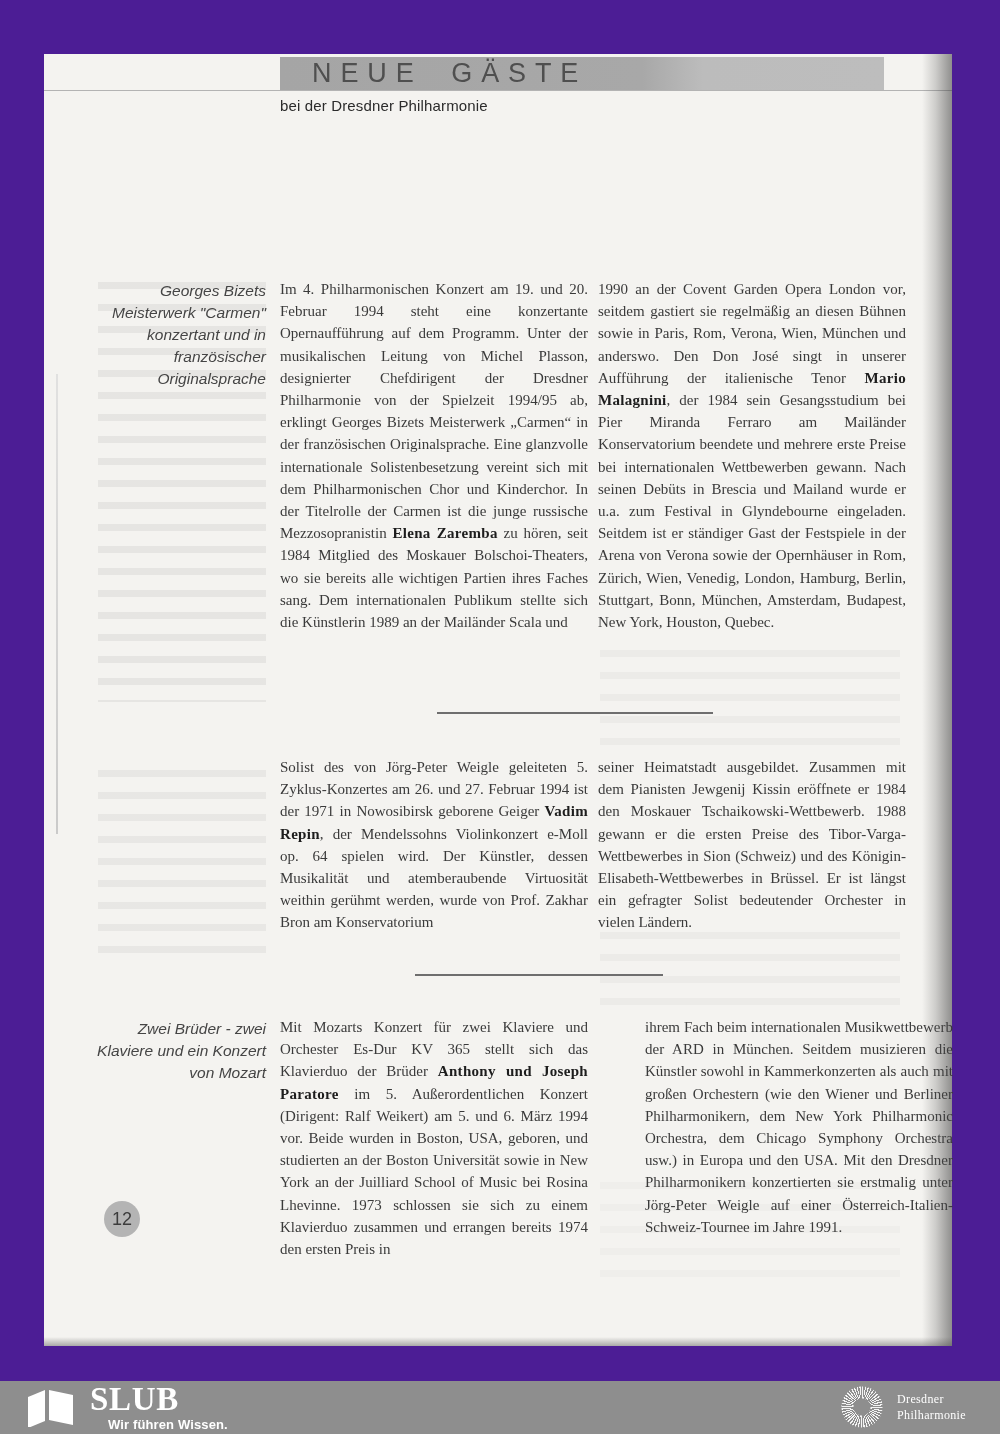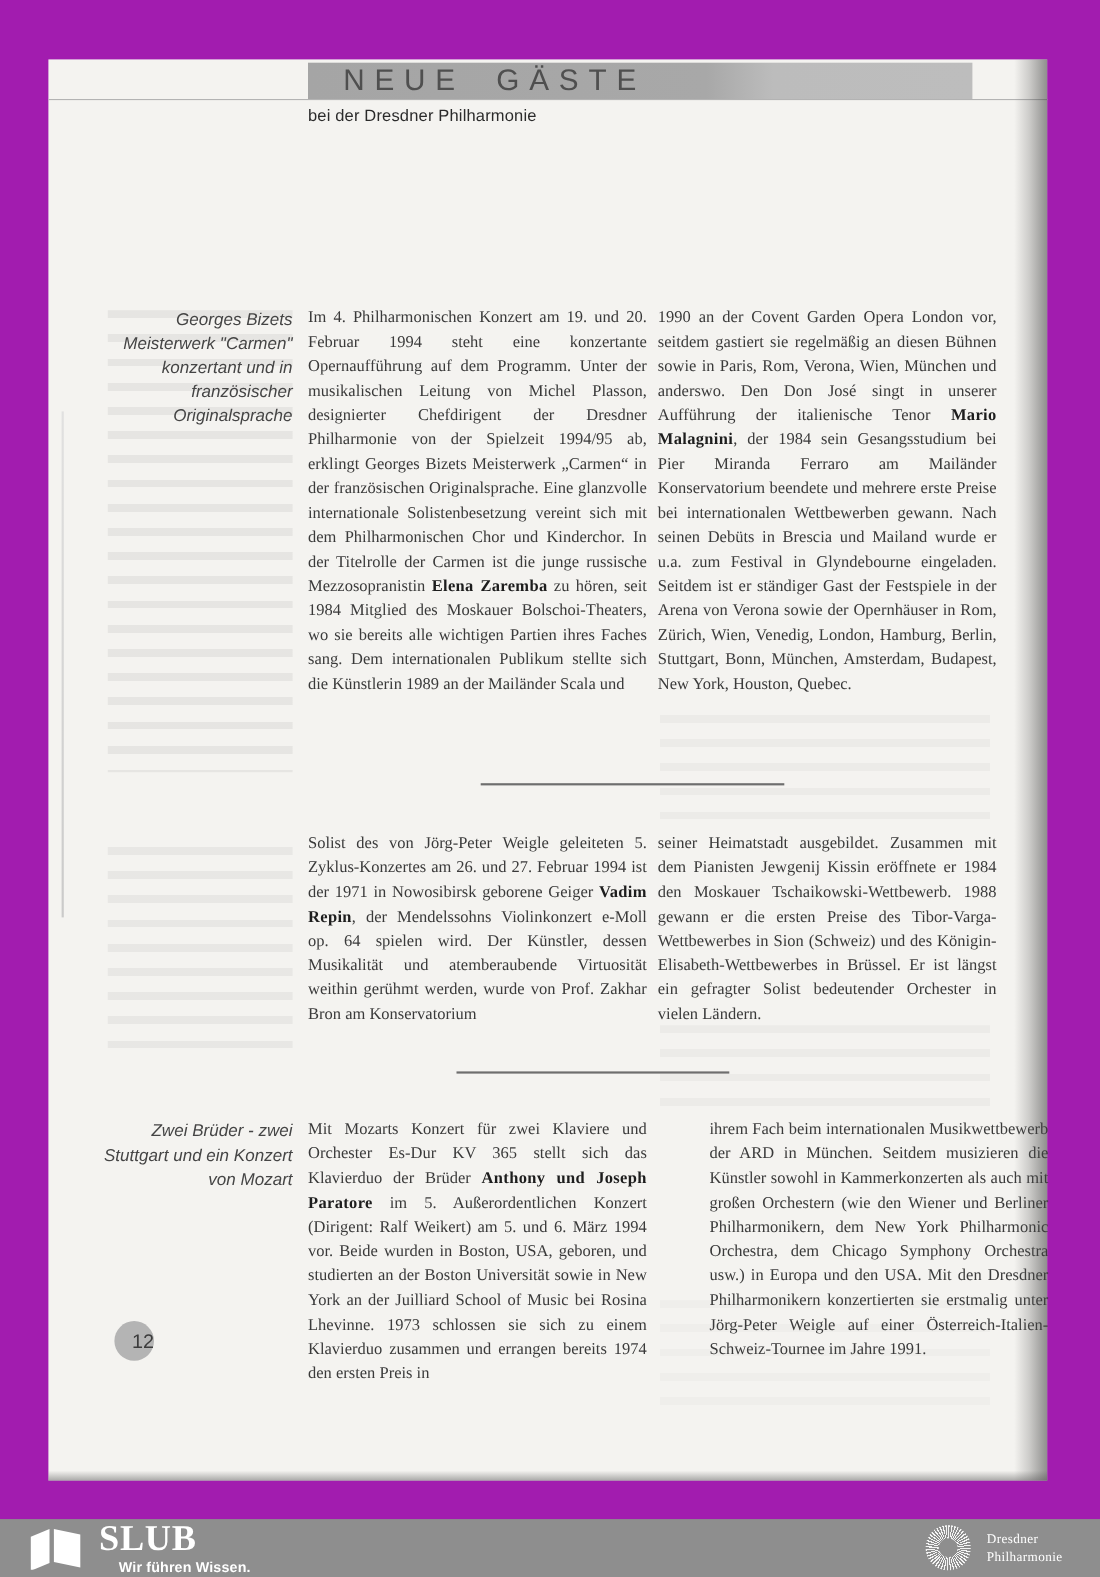--- a/index.html
+++ b/index.html
@@ -1,17 +1,17 @@
 <!DOCTYPE html>
 <html lang="de"><head>
 <meta charset="utf-8">
 <style>
   html,body{margin:0;padding:0;}
   body{font-family:"Liberation Sans",sans-serif;}
-  #stage{position:relative;width:1000px;height:1434px;background:#a21caf;overflow:hidden;}
+  #stage{position:relative;width:1000px;height:1434px;background:#4c1d95;overflow:hidden;}
 
   
   .page{position:absolute;left:44px;top:54px;width:908px;height:1292px;background:#f4f3f0;}
   .page-edge-right{position:absolute;right:0;top:0;width:30px;height:100%;
     background:linear-gradient(to right,rgba(60,60,60,0) 0%,rgba(90,90,90,.25) 45%,rgba(60,60,60,.55) 100%);}
   .page-edge-bottom{position:absolute;left:0;bottom:0;width:100%;height:9px;
     background:linear-gradient(to bottom,rgba(80,80,80,0),rgba(80,80,80,.45));}
   .fold-line{position:absolute;left:12px;top:320px;width:2px;height:460px;
     background:linear-gradient(#dcdcdc,#c0c0c0);opacity:.8;}
 
@@ -33,21 +33,21 @@
   .col .b{font-weight:bold;color:#1d1d1d;letter-spacing:.02em;}
   #s1l{left:236px;top:224px;} #s1r{left:554px;top:224px;}
   #s2l{left:236px;top:702px;} #s2r{left:554px;top:702px;}
   #s3l{left:236px;top:962px;} #s3r{left:554px;top:962px;margin-left:47px;}
 
   .divider{position:absolute;height:2px;background:#6e6e6e;}
   #div1{left:393px;top:658px;width:276px;}
   #div2{left:371px;top:920px;width:248px;}
 
   .pagenum{position:absolute;left:60px;top:1147px;width:36px;height:36px;border-radius:50%;
-    background:#b4b4b4;color:#3c3c3c;font-size:18px;line-height:36px;text-align:right;}
+    background:#b4b4b4;color:#3c3c3c;font-size:18px;line-height:36px;text-align:center;}
 
   
   .bleed{position:absolute;filter:blur(.7px);
     background:repeating-linear-gradient(to bottom,rgba(125,125,125,.22) 0 7px,rgba(0,0,0,0) 7px 22px);}
   #bleed1{left:54px;top:228px;width:168px;height:420px;opacity:.55;}
   #bleed2{left:54px;top:716px;width:168px;height:190px;opacity:.45;}
   #bleed3{left:556px;top:596px;width:300px;height:108px;opacity:.30;}
   #bleed4{left:556px;top:878px;width:300px;height:76px;opacity:.30;}
   #bleed5{left:556px;top:1128px;width:300px;height:96px;opacity:.18;}
 
@@ -90,21 +90,21 @@
     <p class="col" id="s1l"><span>Im 4. Philharmonischen Konzert am 19. und 20. Februar 1994 steht eine konzertante Opernaufführung auf dem Programm. Unter der musikalischen Leitung von Michel Plasson, designierter Chefdirigent der Dresdner Philharmonie von der Spielzeit 1994/95 ab, erklingt Georges Bizets Meisterwerk „Carmen“ in der französischen Originalsprache. Eine glanzvolle internationale Solistenbesetzung vereint sich mit dem Philharmonischen Chor und Kinderchor. In der Titelrolle der Carmen ist die junge russische Mezzosopranistin </span><span class="b">Elena Zaremba</span><span> zu hören, seit 1984 Mitglied des Moskauer Bolschoi-Theaters, wo sie bereits alle wichtigen Partien ihres Faches sang. Dem internationalen Publikum stellte sich die Künstlerin 1989 an der Mailänder Scala und</span></p>
     <p class="col" id="s1r"><span>1990 an der Covent Garden Opera London vor, seitdem gastiert sie regelmäßig an diesen Bühnen sowie in Paris, Rom, Verona, Wien, München und anderswo. Den Don José singt in unserer Aufführung der italienische Tenor </span><span class="b">Mario Malagnini</span><span>, der 1984 sein Gesangsstudium bei Pier Miranda Ferraro am Mailänder Konservatorium beendete und mehrere erste Preise bei internationalen Wettbewerben gewann. Nach seinen Debüts in Brescia und Mailand wurde er u.a. zum Festival in Glyndebourne eingeladen. Seitdem ist er ständiger Gast der Festspiele in der Arena von Verona sowie der Opernhäuser in Rom, Zürich, Wien, Venedig, London, Hamburg, Berlin, Stuttgart, Bonn, München, Amsterdam, Budapest, New York, Houston, Quebec.</span></p>
 
     <div class="divider" id="div1"></div>
 
     <p class="col" id="s2l"><span>Solist des von Jörg-Peter Weigle geleiteten 5. Zyklus-Konzertes am 26. und 27. Februar 1994 ist der 1971 in Nowosibirsk geborene Geiger </span><span class="b">Vadim Repin</span><span>, der Mendelssohns Violinkonzert e-Moll op. 64 spielen wird. Der Künstler, dessen Musikalität und atemberaubende Virtuosität weithin gerühmt werden, wurde von Prof. Zakhar Bron am Konservatorium</span></p>
     <p class="col" id="s2r"><span>seiner Heimatstadt ausgebildet. Zusammen mit dem Pianisten Jewgenij Kissin eröffnete er 1984 den Moskauer Tschaikowski-Wettbewerb. 1988 gewann er die ersten Preise des Tibor-Varga-Wettbewerbes in Sion (Schweiz) und des Königin-Elisabeth-Wettbewerbes in Brüssel. Er ist längst ein gefragter Solist bedeutender Orchester in vielen Ländern.</span></p>
 
     <div class="divider" id="div2"></div>
 
-    <div class="mtitle" id="m3">Zwei Brüder - zwei Stuttgart und ein Konzert von Mozart</div>
+    <div class="mtitle" id="m3">Zwei Brüder - zwei Klaviere und ein Konzert von Mozart</div>
     <p class="col" id="s3l"><span>Mit Mozarts Konzert für zwei Klaviere und Orchester Es-Dur KV 365 stellt sich das Klavierduo der Brüder </span><span class="b">Anthony und Joseph Paratore</span><span> im 5. Außerordentlichen Konzert (Dirigent: Ralf Weikert) am 5. und 6. März 1994 vor. Beide wurden in Boston, USA, geboren, und studierten an der Boston Universität sowie in New York an der Juilliard School of Music bei Rosina Lhevinne. 1973 schlossen sie sich zu einem Klavierduo zusammen und errangen bereits 1974 den ersten Preis in</span></p>
     <p class="col" id="s3r"><span>ihrem Fach beim internationalen Musikwettbewerb der ARD in München. Seitdem musizieren die Künstler sowohl in Kammerkonzerten als auch mit großen Orchestern (wie den Wiener und Berliner Philharmonikern, dem New York Philharmonic Orchestra, dem Chicago Symphony Orchestra usw.) in Europa und den USA. Mit den Dresdner Philharmonikern konzertierten sie erstmalig unter Jörg-Peter Weigle auf einer Österreich-Italien-Schweiz-Tournee im Jahre 1991.</span></p>
 
     <div class="pagenum">12</div>
 
     <div class="fold-line"></div>
     <div class="page-edge-right"></div>
     <div class="page-edge-bottom"></div>
   </div>
 

